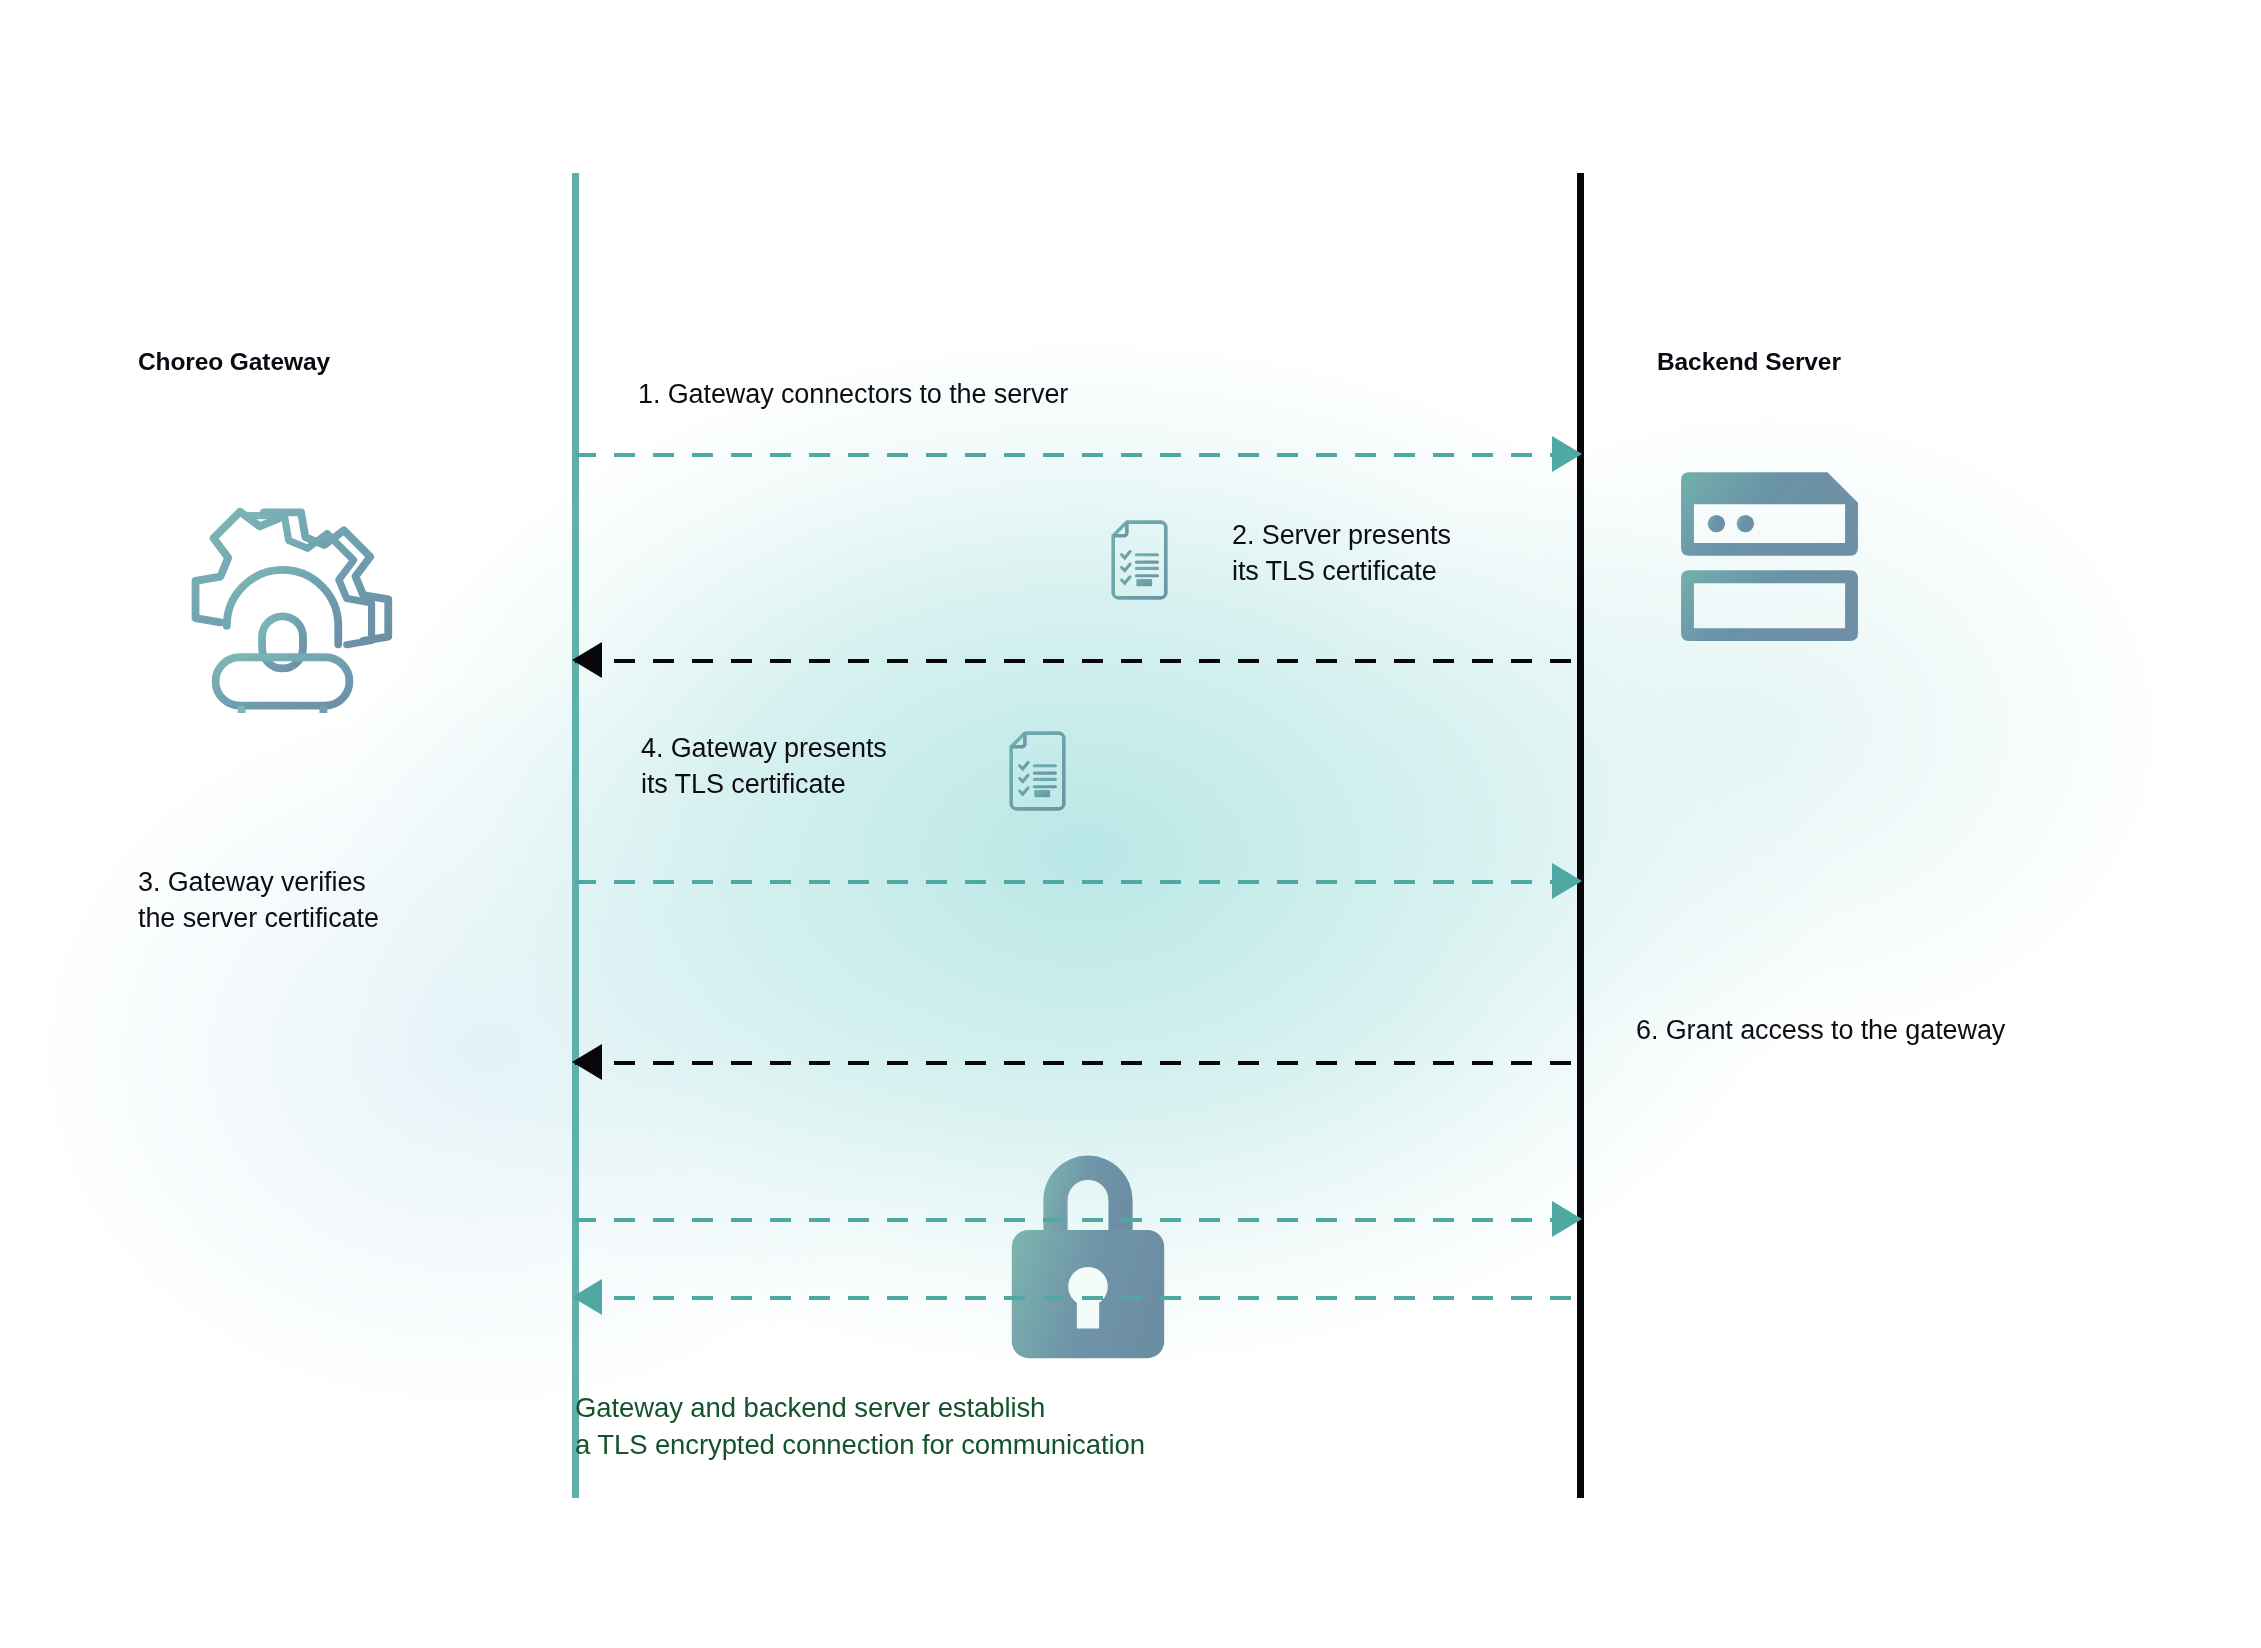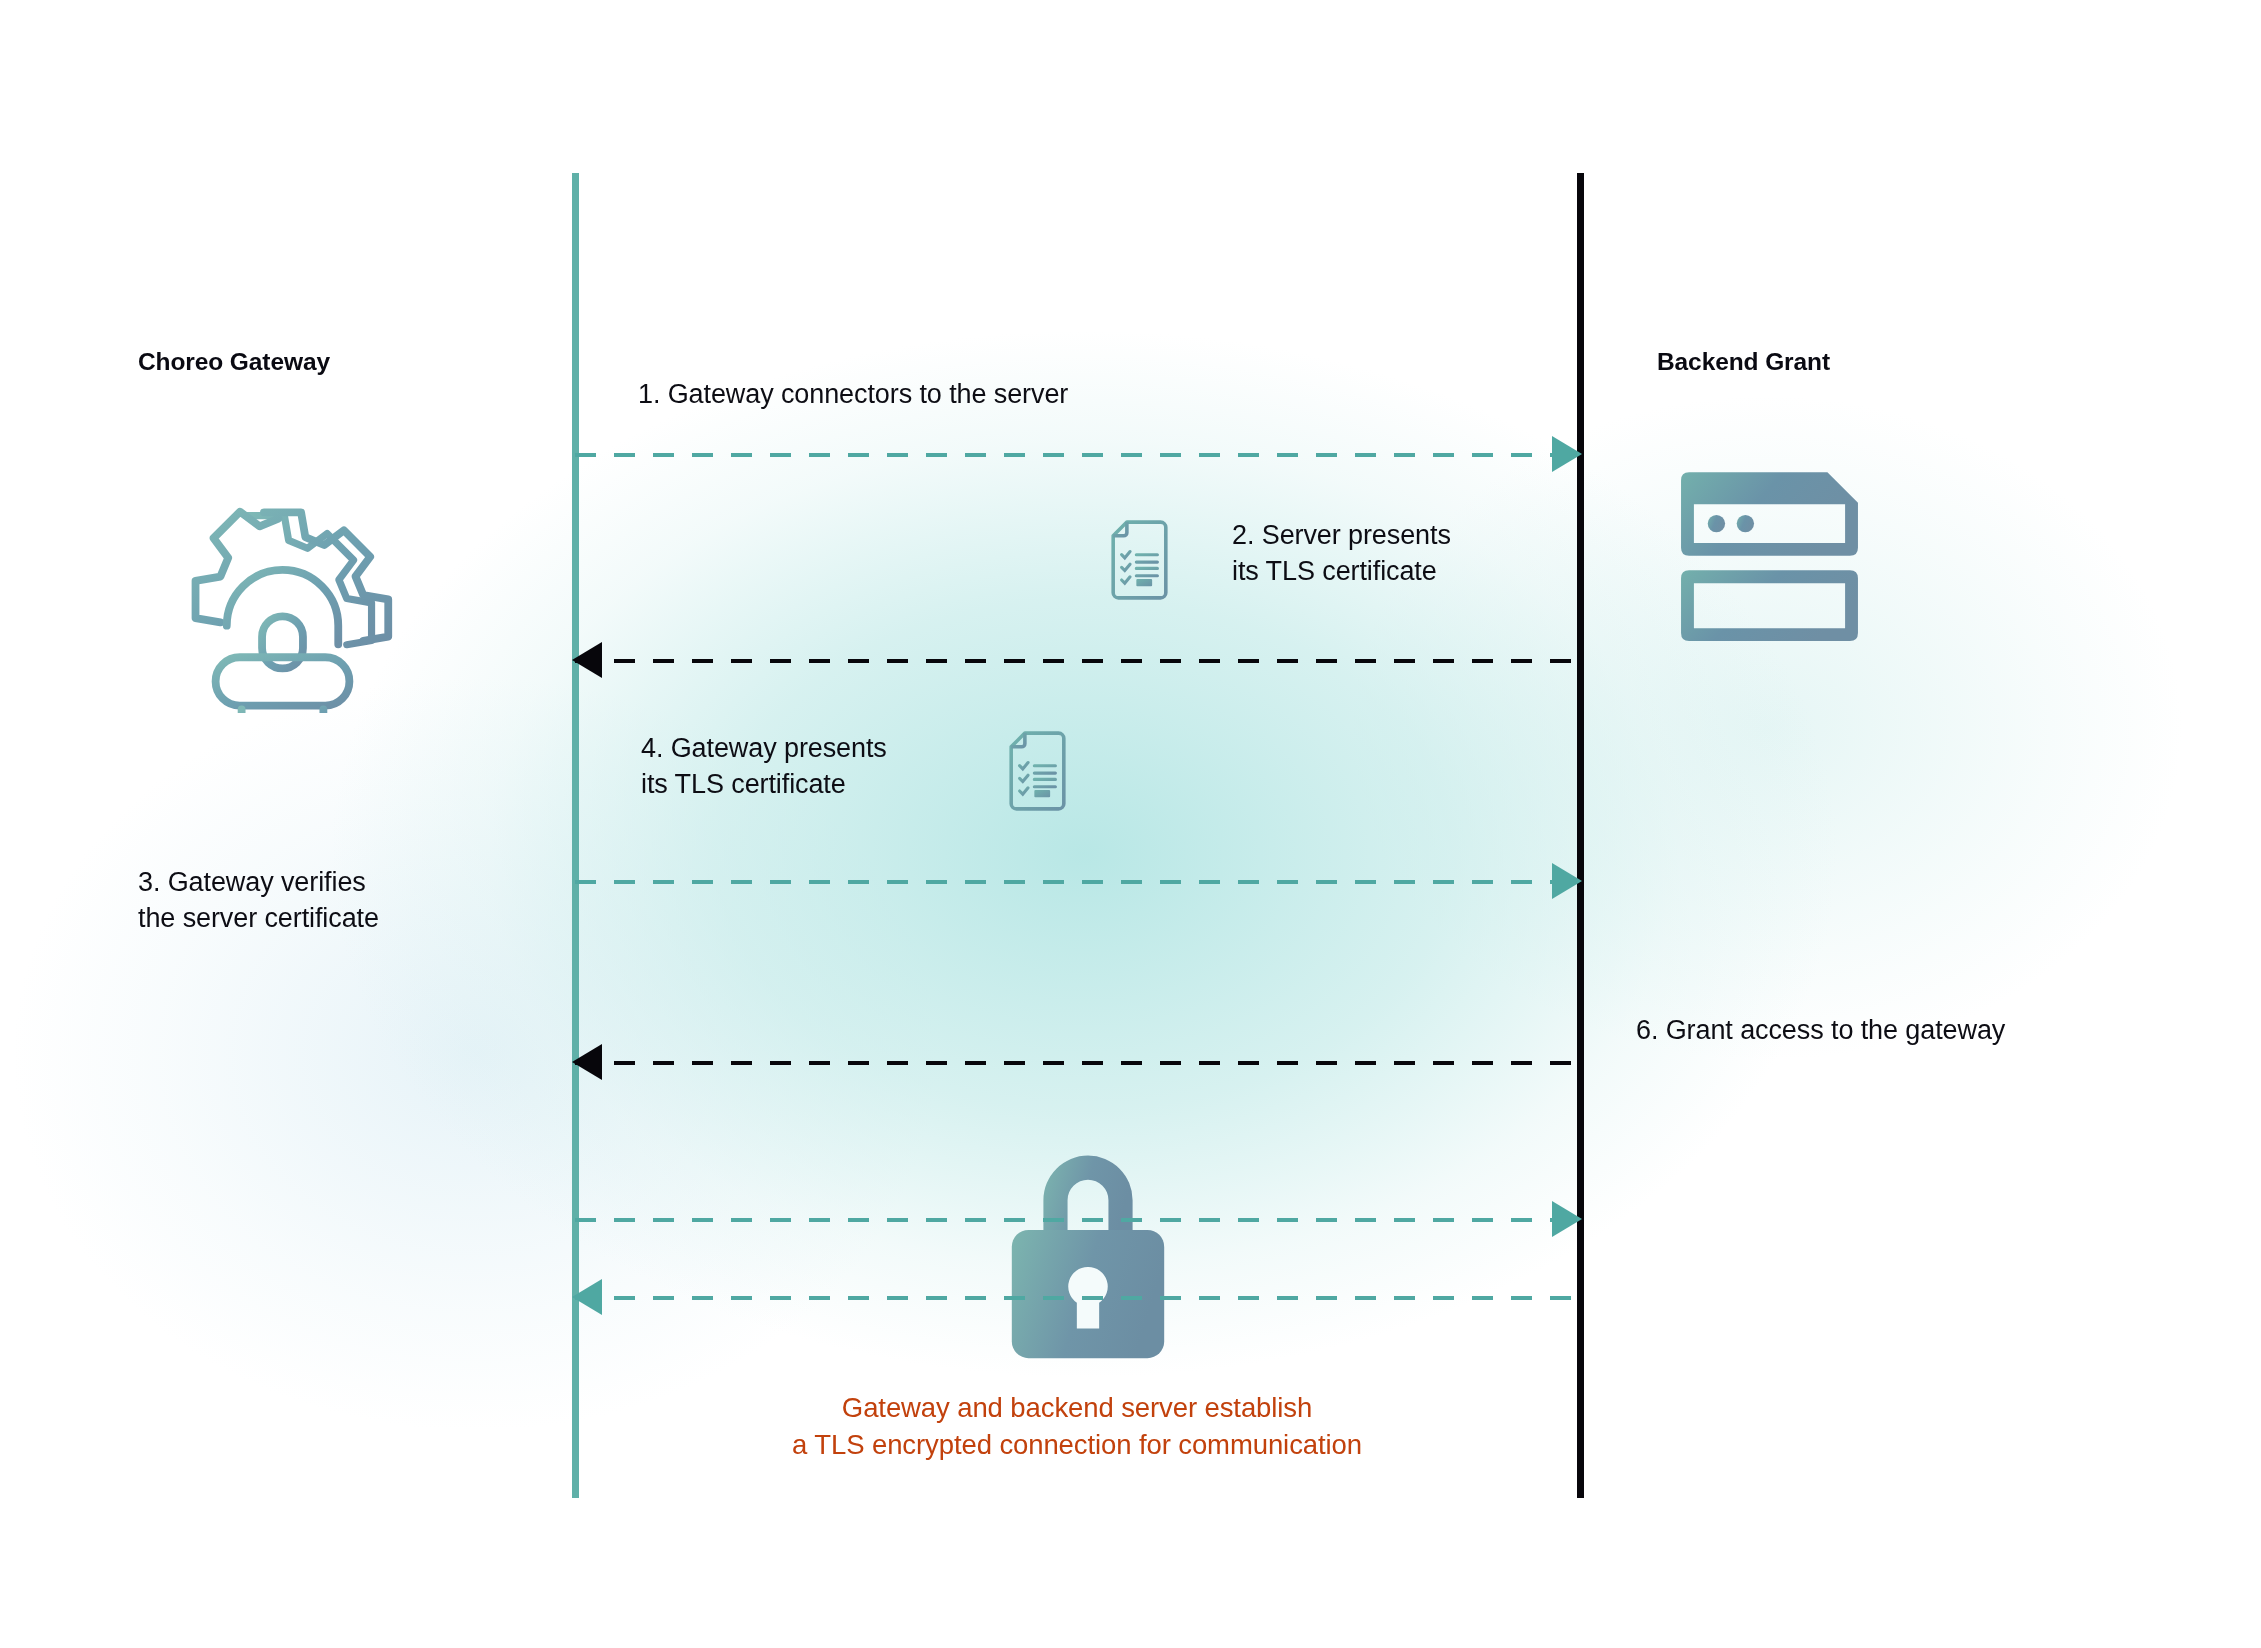--- a/index.html
+++ b/index.html
@@ -90,41 +90,40 @@
     font-size: 27px;
     line-height: 1.32;
     color: #0d0d14;
     white-space: pre-line;
     letter-spacing: -0.1px;
   }
   .caption {
     position: absolute;
     font-size: 27.5px;
     line-height: 1.33;
-    color: #c2410c;
-    text-align: center;
+    color: #14532d;
     white-space: pre-line;
     letter-spacing: -0.1px;
   }
 
   
   .icon-abs { position: absolute; }
 </style>
 </head>
 <body>
 
 <div id="stage">
 
   <div class="bg-glow"></div>
 
   <div class="lifeline lifeline-left"></div>
   <div class="lifeline lifeline-right"></div>
 
   <div class="actor-label actor-gateway">Choreo Gateway</div>
-  <div class="actor-label actor-server">Backend Grant</div>
+  <div class="actor-label actor-server">Backend Server</div>
 
   <div class="icon-abs" style="left:171px; top:490px; width:223px; height:223px;">
     <svg viewBox="0 0 120 120" width="223" height="223">
       <defs>
         <linearGradient id="gGear" x1="0" y1="0" x2="1" y2="1">
           <stop offset="0%" stop-color="#7fb9b6"></stop>
           <stop offset="55%" stop-color="#6d9fb0"></stop>
           <stop offset="100%" stop-color="#6d8fa6"></stop>
         </linearGradient>
       </defs>

